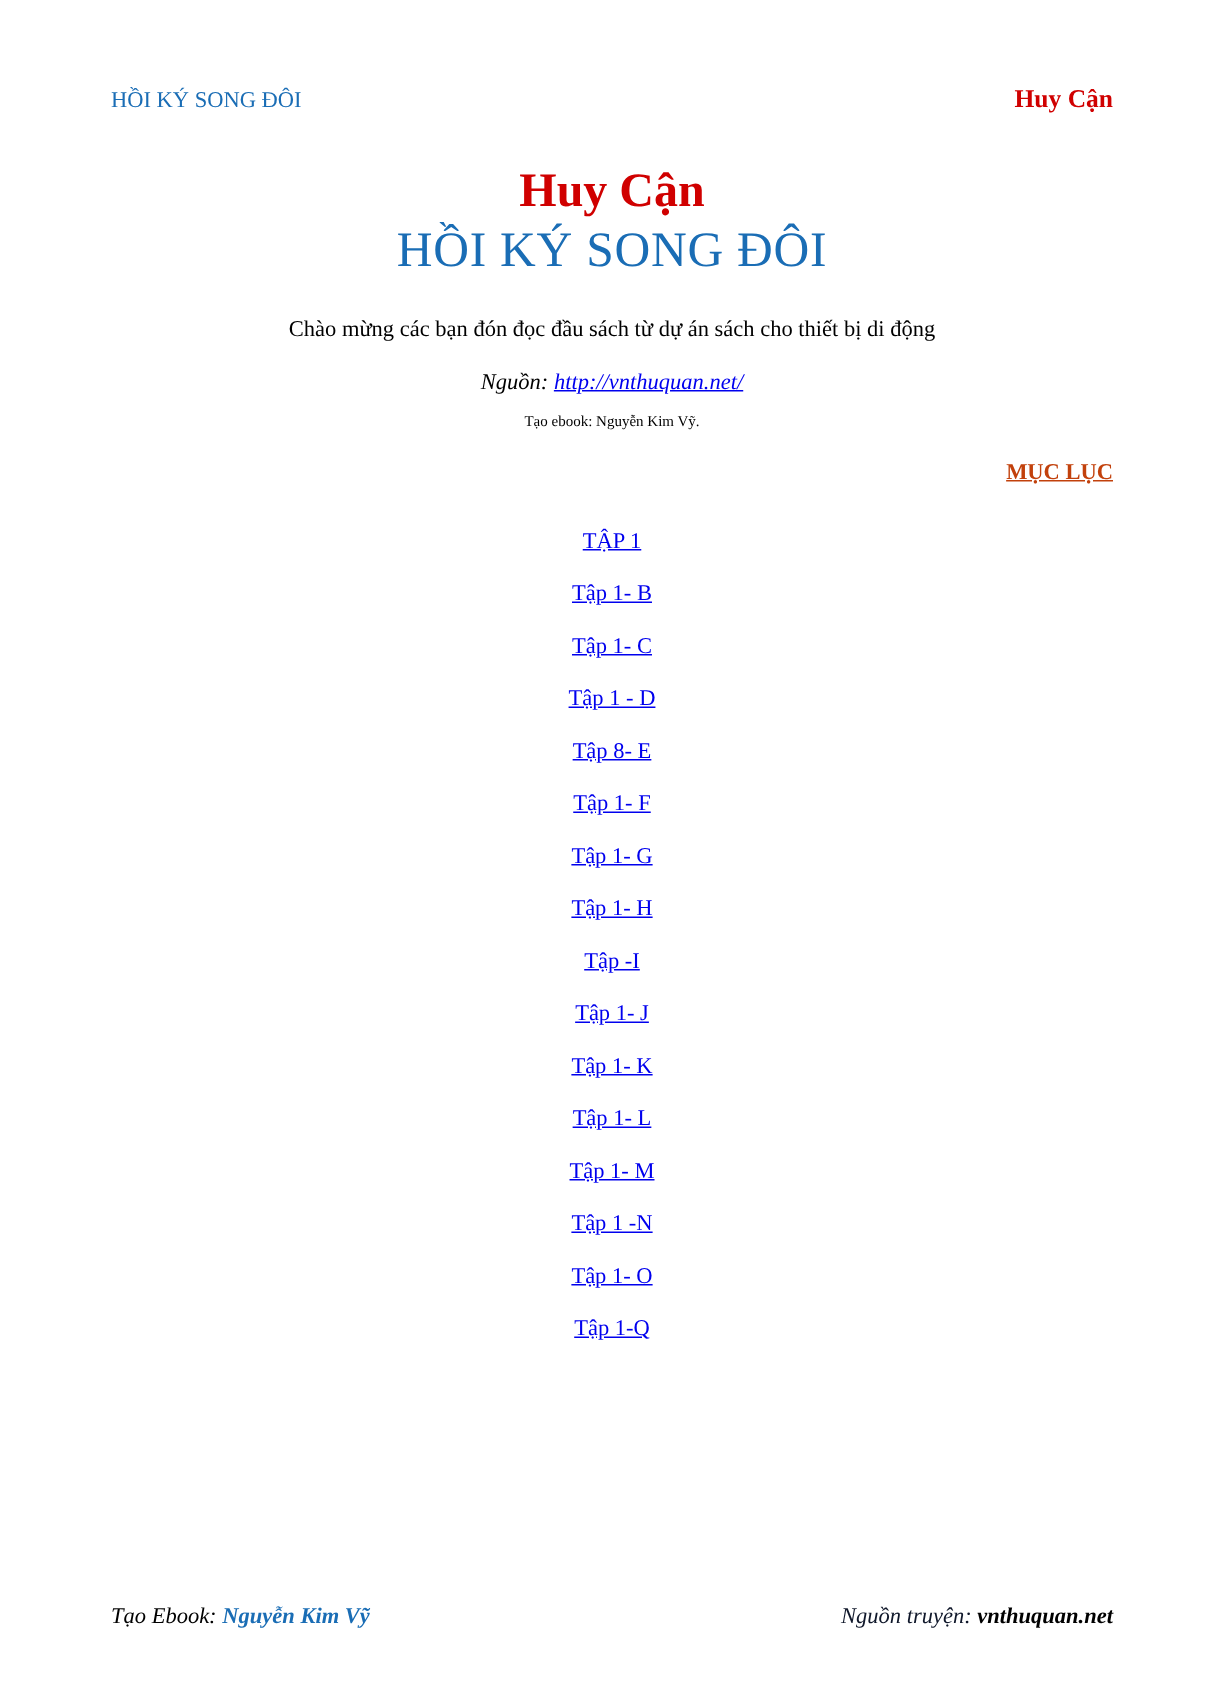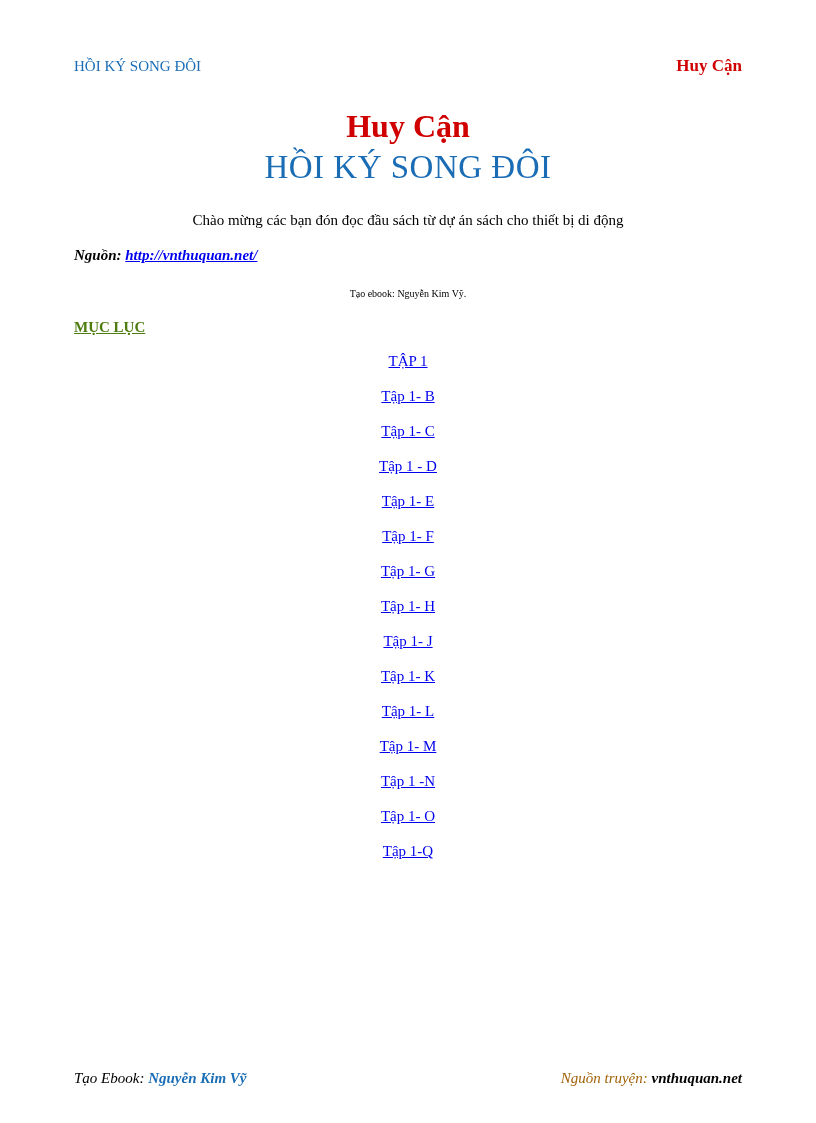--- a/index.html
+++ b/index.html
@@ -46,46 +46,46 @@
       margin-bottom: 26px;
       letter-spacing: 0.5px;
     }
     .intro-text {
       text-align: center;
       font-size: 15px;
       color: #000;
       margin-bottom: 18px;
     }
     .source-line {
+      text-align: center;
       font-size: 15px;
-      margin-bottom: 24px;
-      font-weight: bold;
+      margin-bottom: 12px;
     }
     .source-label {
       font-style: italic;
       color: #000;
     }
     .source-link {
       font-style: italic;
       color: #0000ee;
       text-decoration: underline;
     }
     .ebook-creator {
       text-align: center;
       font-size: 10px;
       color: #000;
       margin-bottom: 20px;
     }
     .toc-heading {
-      text-align: left;
+      text-align: right;
       font-size: 15px;
       font-weight: bold;
       text-decoration: underline;
-      color: #4d7c0f;
-      margin-bottom: 16px;
+      color: #c2410c;
+      margin-bottom: 28px;
     }
     .toc-list {
       text-align: center;
     }
     .toc-item {
       display: block;
       margin-bottom: 17px;
     }
     .toc-link {
       color: #0000ee;
@@ -103,21 +103,21 @@
       font-style: italic;
     }
     .footer-left-label {
       color: #000;
     }
     .footer-left-name {
       color: #1a6db5;
       font-weight: bold;
     }
     .footer-right-label {
-      color: #a16207;
+      color: #0f172a;
     }
     .footer-right-site {
       font-weight: bold;
       color: #000;
     }
   </style>
 </head>
 <body>
 
 <div class="header">
@@ -136,24 +136,25 @@
 
 <div class="ebook-creator">Tạo ebook: Nguyễn Kim Vỹ.</div>
 
 <div class="toc-heading">MỤC LỤC</div>
 
 <div class="toc-list">
   <span class="toc-item"><a class="toc-link">TẬP 1</a></span>
   <span class="toc-item"><a class="toc-link">Tập 1- B</a></span>
   <span class="toc-item"><a class="toc-link">Tập 1- C</a></span>
   <span class="toc-item"><a class="toc-link">Tập 1 - D</a></span>
-  <span class="toc-item"><a class="toc-link">Tập 1- E</a></span>
+  <span class="toc-item"><a class="toc-link">Tập 8- E</a></span>
   <span class="toc-item"><a class="toc-link">Tập 1- F</a></span>
   <span class="toc-item"><a class="toc-link">Tập 1- G</a></span>
   <span class="toc-item"><a class="toc-link">Tập 1- H</a></span>
+  <span class="toc-item"><a class="toc-link">Tập -I</a></span>
   <span class="toc-item"><a class="toc-link">Tập 1- J</a></span>
   <span class="toc-item"><a class="toc-link">Tập 1- K</a></span>
   <span class="toc-item"><a class="toc-link">Tập 1- L</a></span>
   <span class="toc-item"><a class="toc-link">Tập 1- M</a></span>
   <span class="toc-item"><a class="toc-link">Tập 1 -N</a></span>
   <span class="toc-item"><a class="toc-link">Tập 1- O</a></span>
   <span class="toc-item"><a class="toc-link">Tập 1-Q</a></span>
 </div>
 
 <div class="footer">

